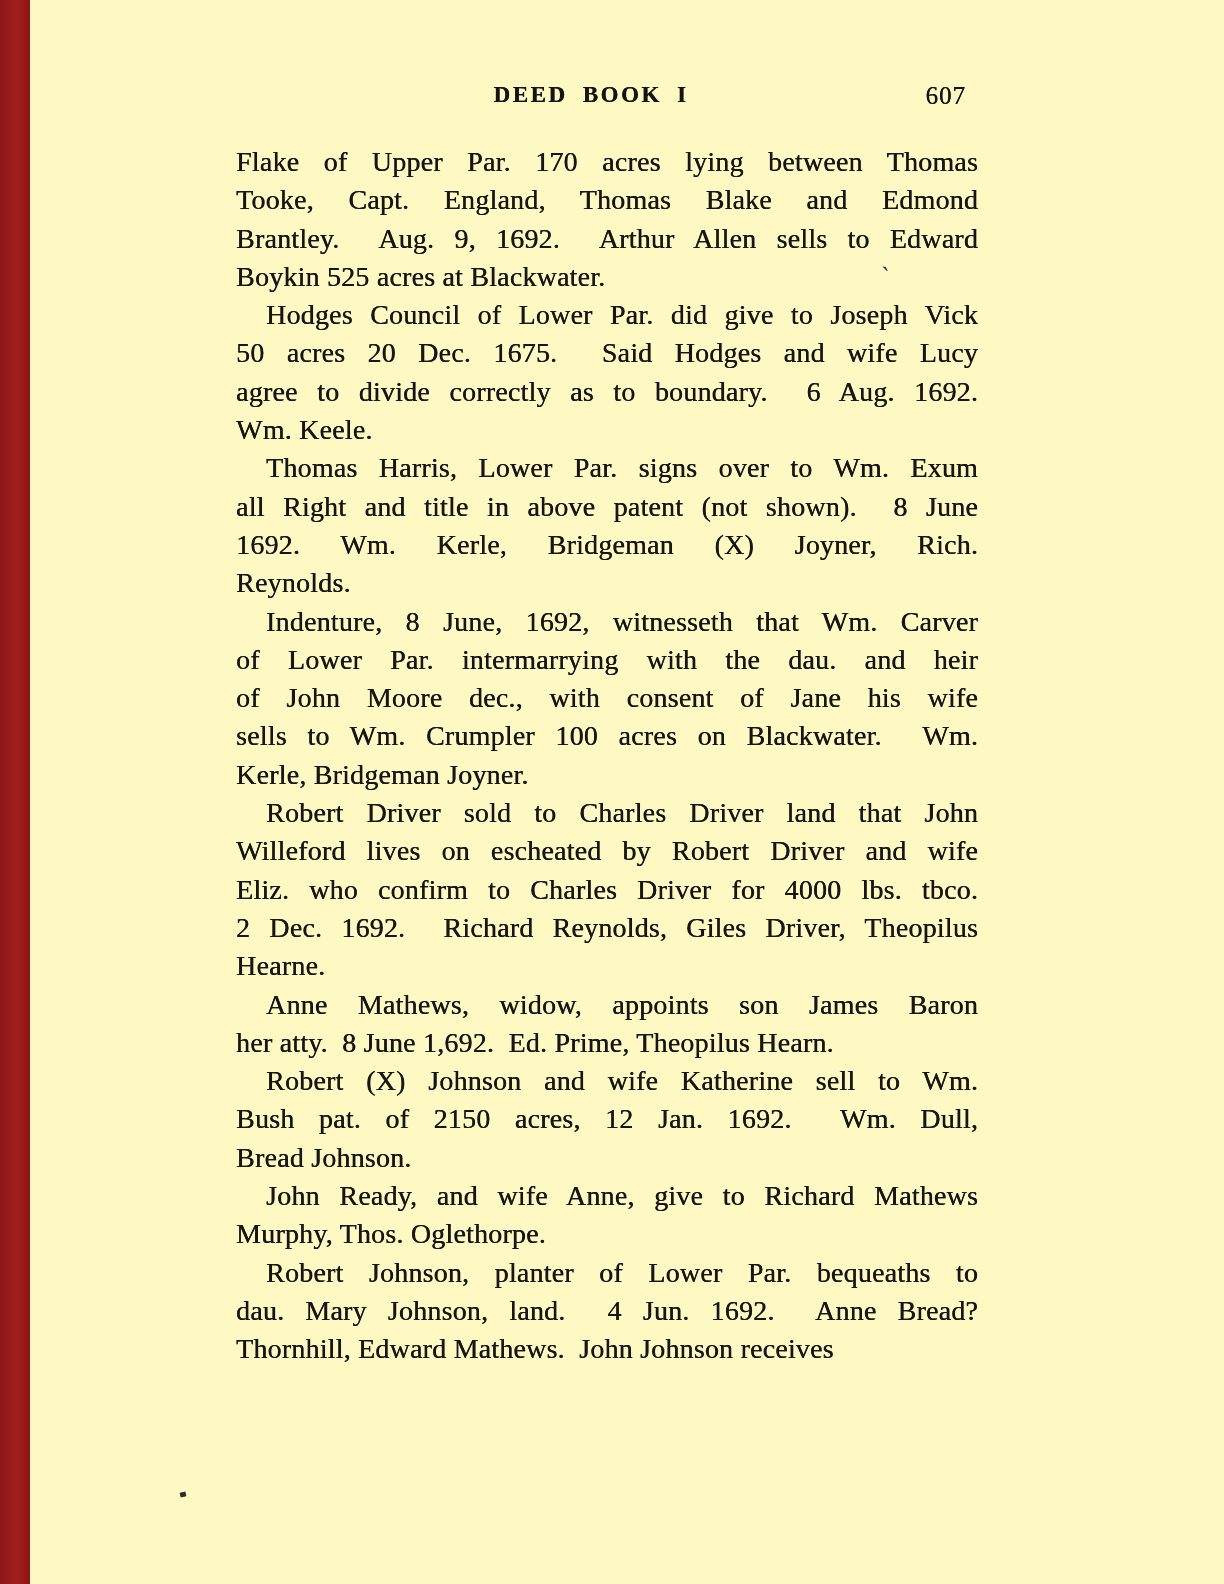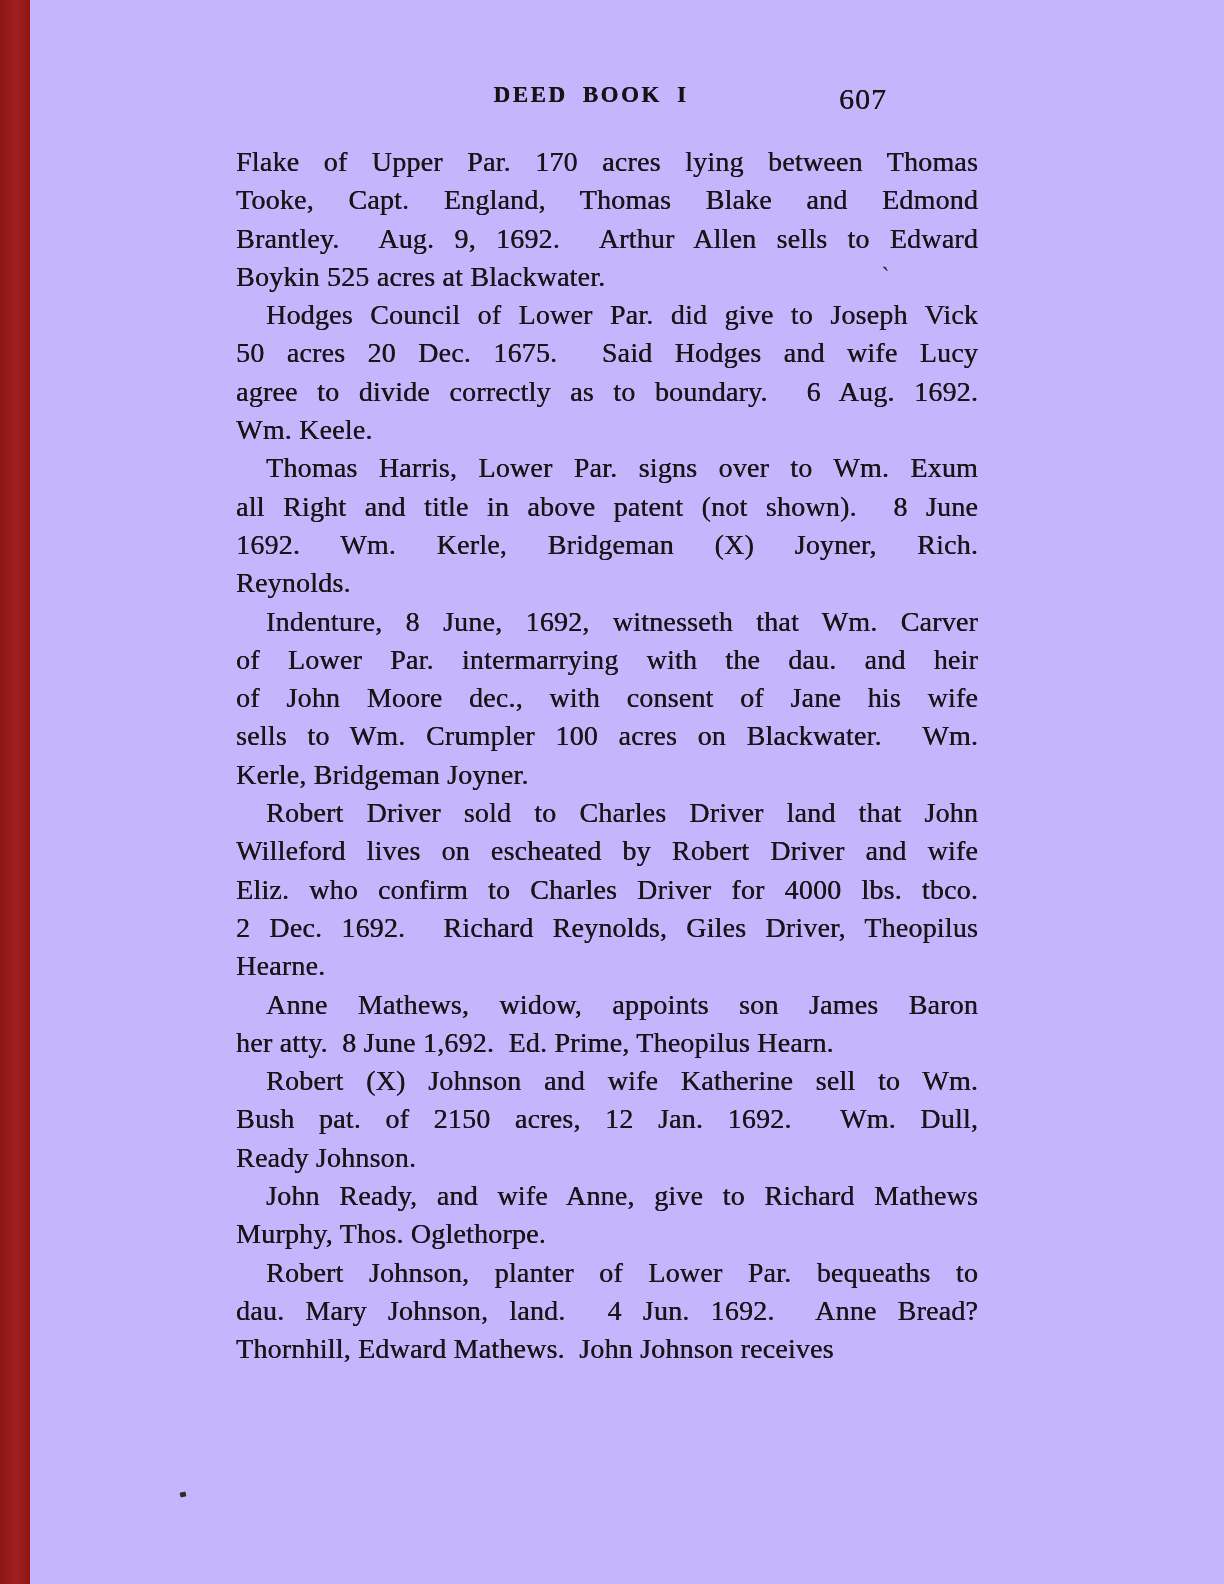--- a/index.html
+++ b/index.html
@@ -4,37 +4,38 @@
 <style>
   html, body { margin: 0; padding: 0; }
   body {
     width: 1224px; height: 1584px;
     background: #fdfdfb;
     overflow: hidden;
     font-family: "Liberation Serif", "DejaVu Serif", serif;
     color: #161616;
     position: relative;
   }
-  .page { position: absolute; inset: 0; background: #c4b5fd; }
+  .page { position: absolute; inset: 0; background: #fef9c3; }
 
   .binding-strip {
     position: absolute; left: 0; top: 0; bottom: 0; width: 30px;
     background: linear-gradient(90deg, #8c1616 0%, #a01f1f 55%, #8e1414 100%);
   }
 
   .header-title {
     position: absolute; left: 220px; top: 82px; width: 742px;
     text-align: center;
     font-weight: 700; font-size: 23px; letter-spacing: 2.5px; word-spacing: 7px;
     color: #141414;
     text-shadow: 0.3px 0 currentColor;
   }
   .page-number {
-    position: absolute; left: 839px; top: 82px; width: 82px;
-    font-size: 30px; letter-spacing: 1px; color: #141414;
+    position: absolute; left: 884px; top: 82px; width: 82px;
+    text-align: right;
+    font-size: 25px; letter-spacing: 1px; color: #141414;
     text-shadow: 0.3px 0 currentColor;
   }
 
   .text-block {
     position: absolute; left: 236px; top: 143px; width: 742px;
     font-size: 28px;
     letter-spacing: 0.2px;
     text-shadow: 0.35px 0 currentColor;
   }
   .ln {
@@ -90,21 +91,21 @@
       <div class="ln">Kerle, Bridgeman Joyner.</div>
       <div class="ln just ind">Robert Driver sold to Charles Driver land that John</div>
       <div class="ln just">Willeford lives on escheated by Robert Driver and wife</div>
       <div class="ln just">Eliz. who confirm to Charles Driver for 4000 lbs. tbco.</div>
       <div class="ln just">2 Dec. 1692.  Richard Reynolds, Giles Driver, Theopilus</div>
       <div class="ln">Hearne.</div>
       <div class="ln just ind">Anne Mathews, widow, appoints son James Baron</div>
       <div class="ln">her atty.  8 June 1,692.  Ed. Prime, Theopilus Hearn.</div>
       <div class="ln just ind">Robert (X) Johnson and wife Katherine sell to Wm.</div>
       <div class="ln just">Bush pat. of 2150 acres, 12 Jan. 1692.  Wm. Dull,</div>
-      <div class="ln">Ready Johnson.</div>
+      <div class="ln">Bread Johnson.</div>
       <div class="ln just ind">John Ready, and wife Anne, give to Richard Mathews</div>
       <div class="ln">Murphy, Thos. Oglethorpe.</div>
       <div class="ln just ind">Robert Johnson, planter of Lower Par. bequeaths to</div>
       <div class="ln just">dau. Mary Johnson, land.  4 Jun. 1692.  Anne Bread?</div>
       <div class="ln">Thornhill, Edward Mathews.  John Johnson receives</div>
     </div>
 
   <span class="accent-mark">`</span>
 
   <div class="ink-speck"></div>

